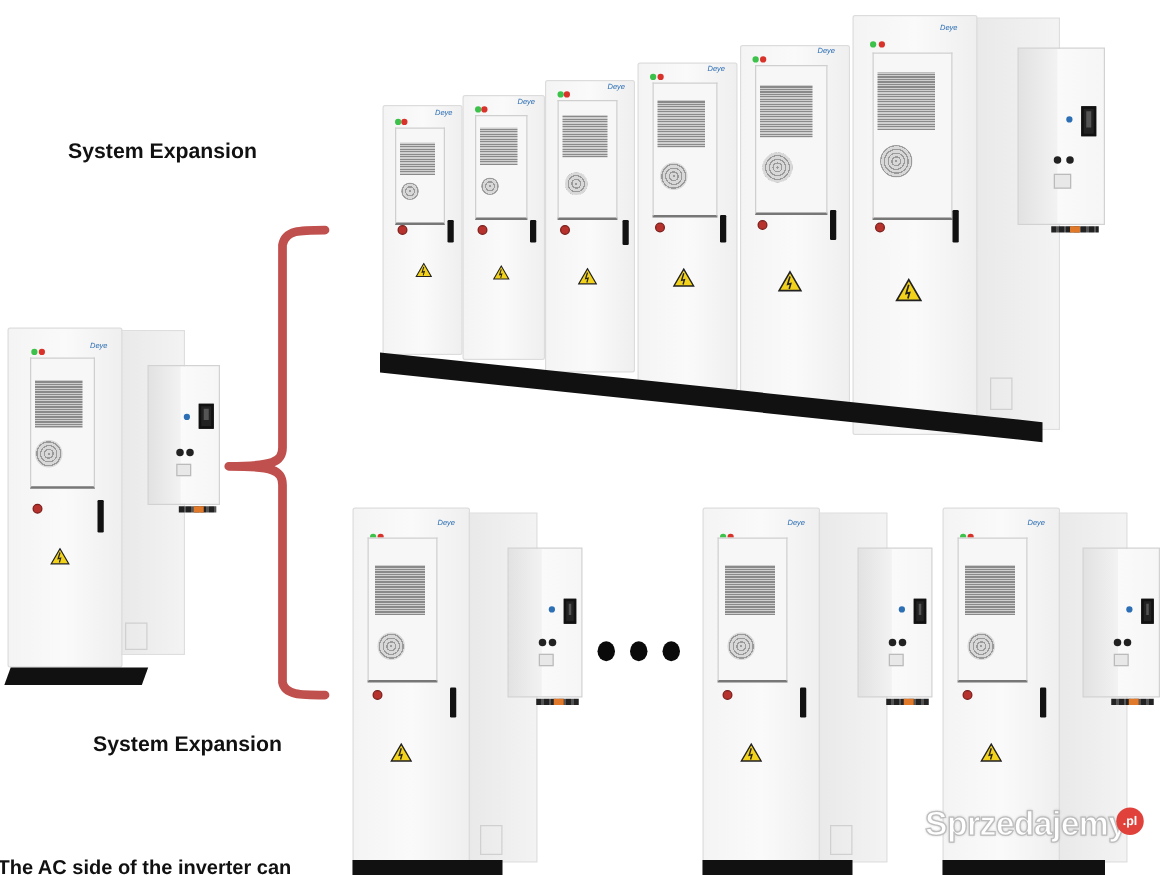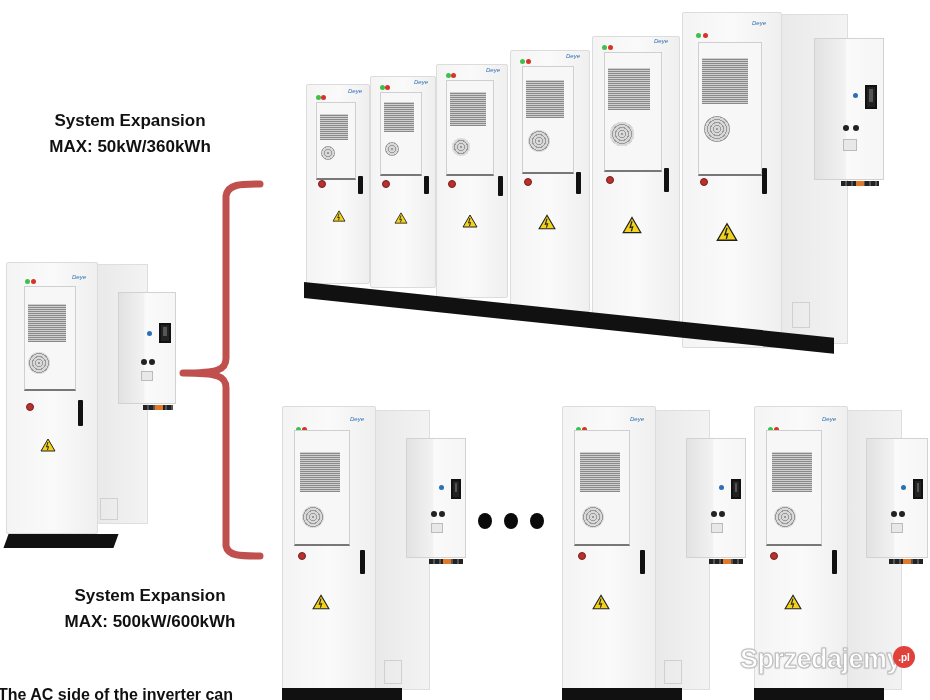--- a/index.html
+++ b/index.html
@@ -41,25 +41,23 @@
   .dot { width: 14px; height: 16px; border-radius: 50%; background: #0a0a0a; }
 
   .watermark { position: absolute; left: 740px; top: 644px; font-size: 27px; font-weight: bold; color: #ffffff; -webkit-text-stroke: 1px #bdbdbd; text-shadow: 0 0 2px #999; letter-spacing: -0.5px; }
   .wm-badge { position: absolute; left: 893px; top: 646px; width: 22px; height: 22px; border-radius: 50%; background: #e0413a; color: #fff; font-size: 10px; font-weight: bold; display: flex; align-items: center; justify-content: center; }
 </style>
 </head>
 <body>
 
 <div class="label lbl-top">
   <span class="line">System Expansion</span>
-  <span class="line">MAX:  50kW/360kWh</span>
 </div>
 <div class="label lbl-bot">
   <span class="line">System Expansion</span>
-  <span class="line">MAX:  500kW/600kWh</span>
 </div>
 <div class="footnote">The AC side of the inverter can</div>
 
 <svg class="brace" width="90" height="385" viewBox="0 0 90 385">
   <path d="M82 6 C 62 6, 50 6, 48 18 L 48 180 C 48 192, 40 195, 5 195 C 40 195, 48 198, 48 210 L 48 368 C 50 378, 62 378, 82 378" fill="none" stroke="#c0504d" stroke-width="7" stroke-linecap="round" stroke-linejoin="round"></path>
 </svg>
 
 <div class="cab" style="left:6px; top:258px;">
   <div class="side" style="left:90px; top:6px; width:52px; height:260px;"></div>
   <div class="body" style="left:0; top:4px; width:92px; height:272px;"></div>

